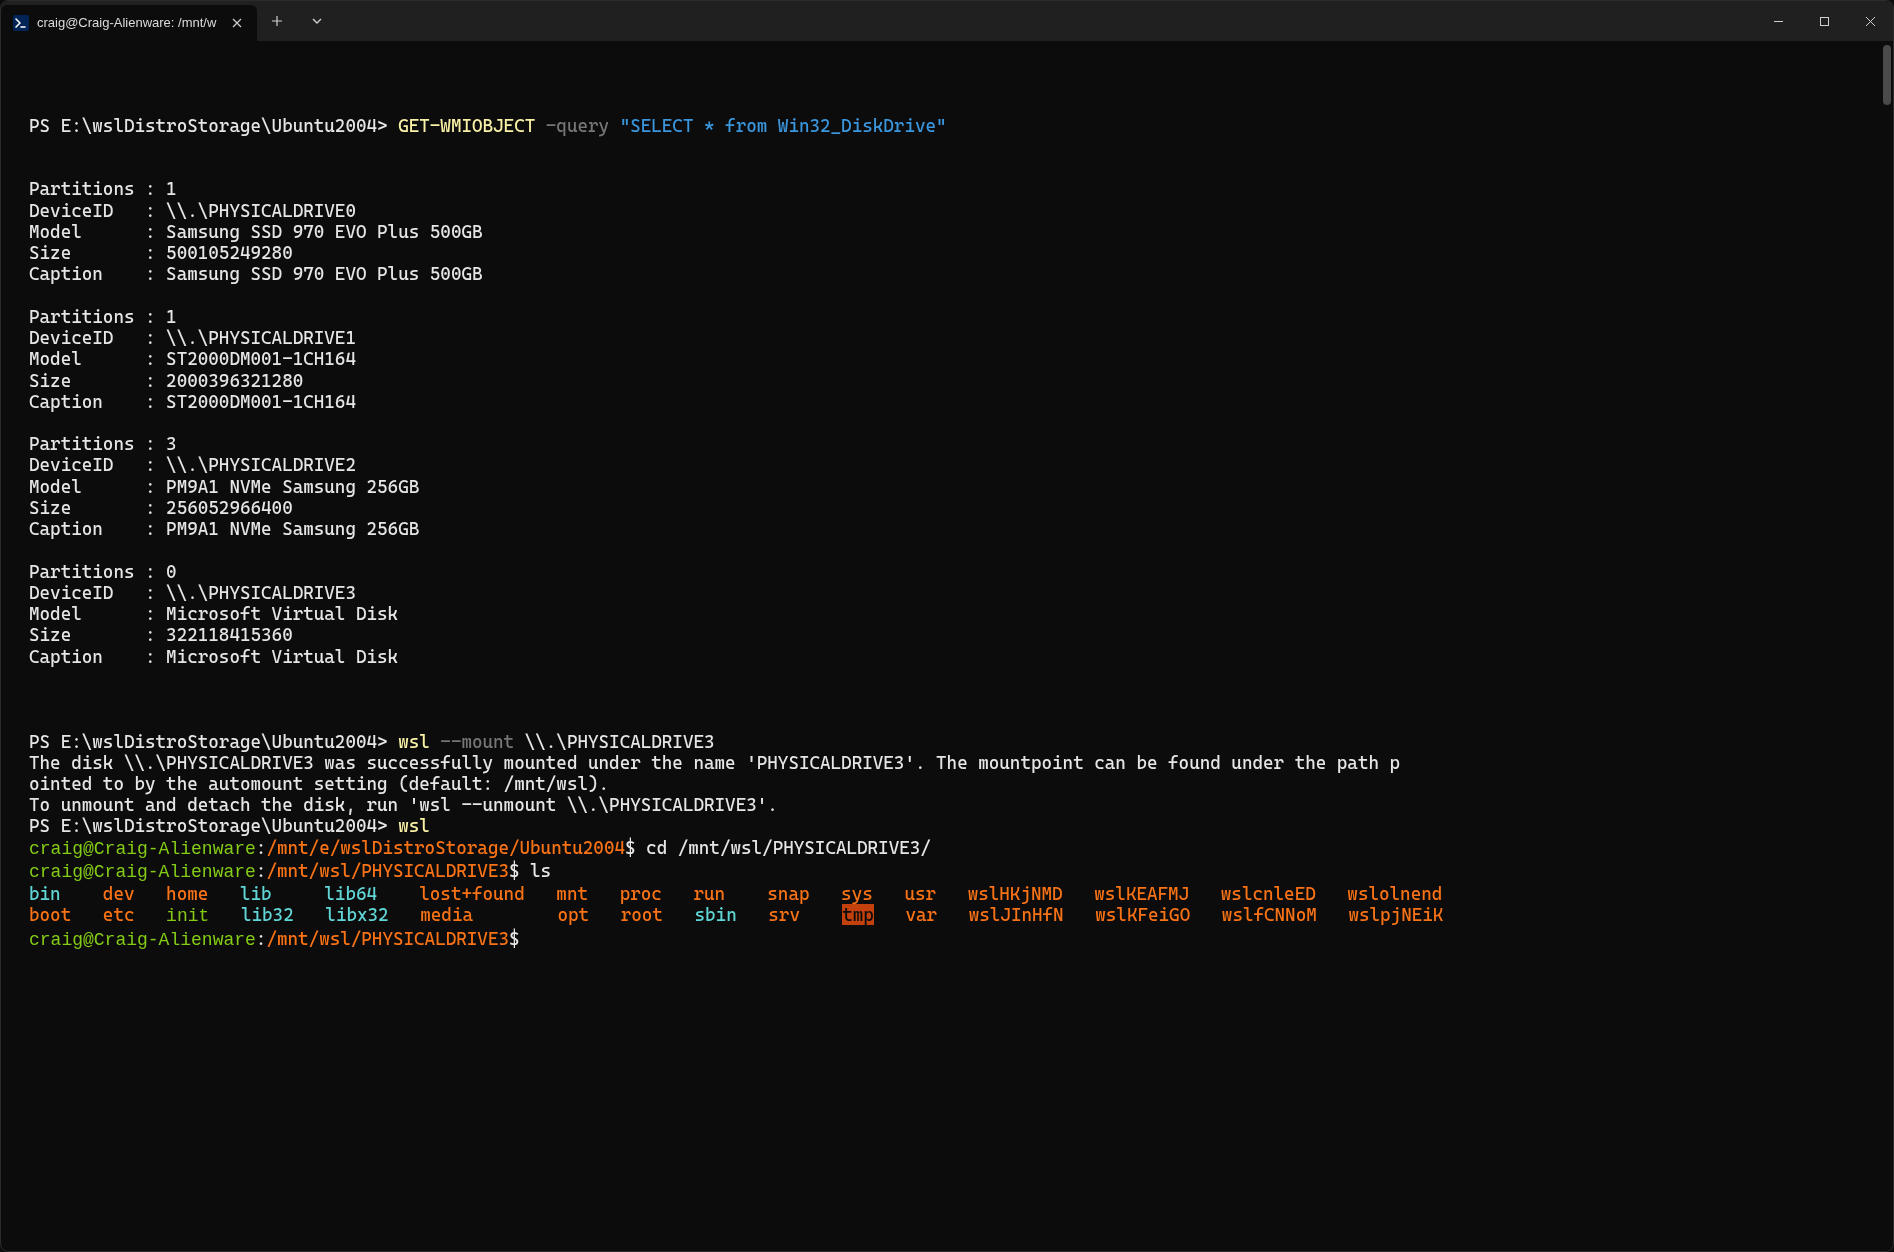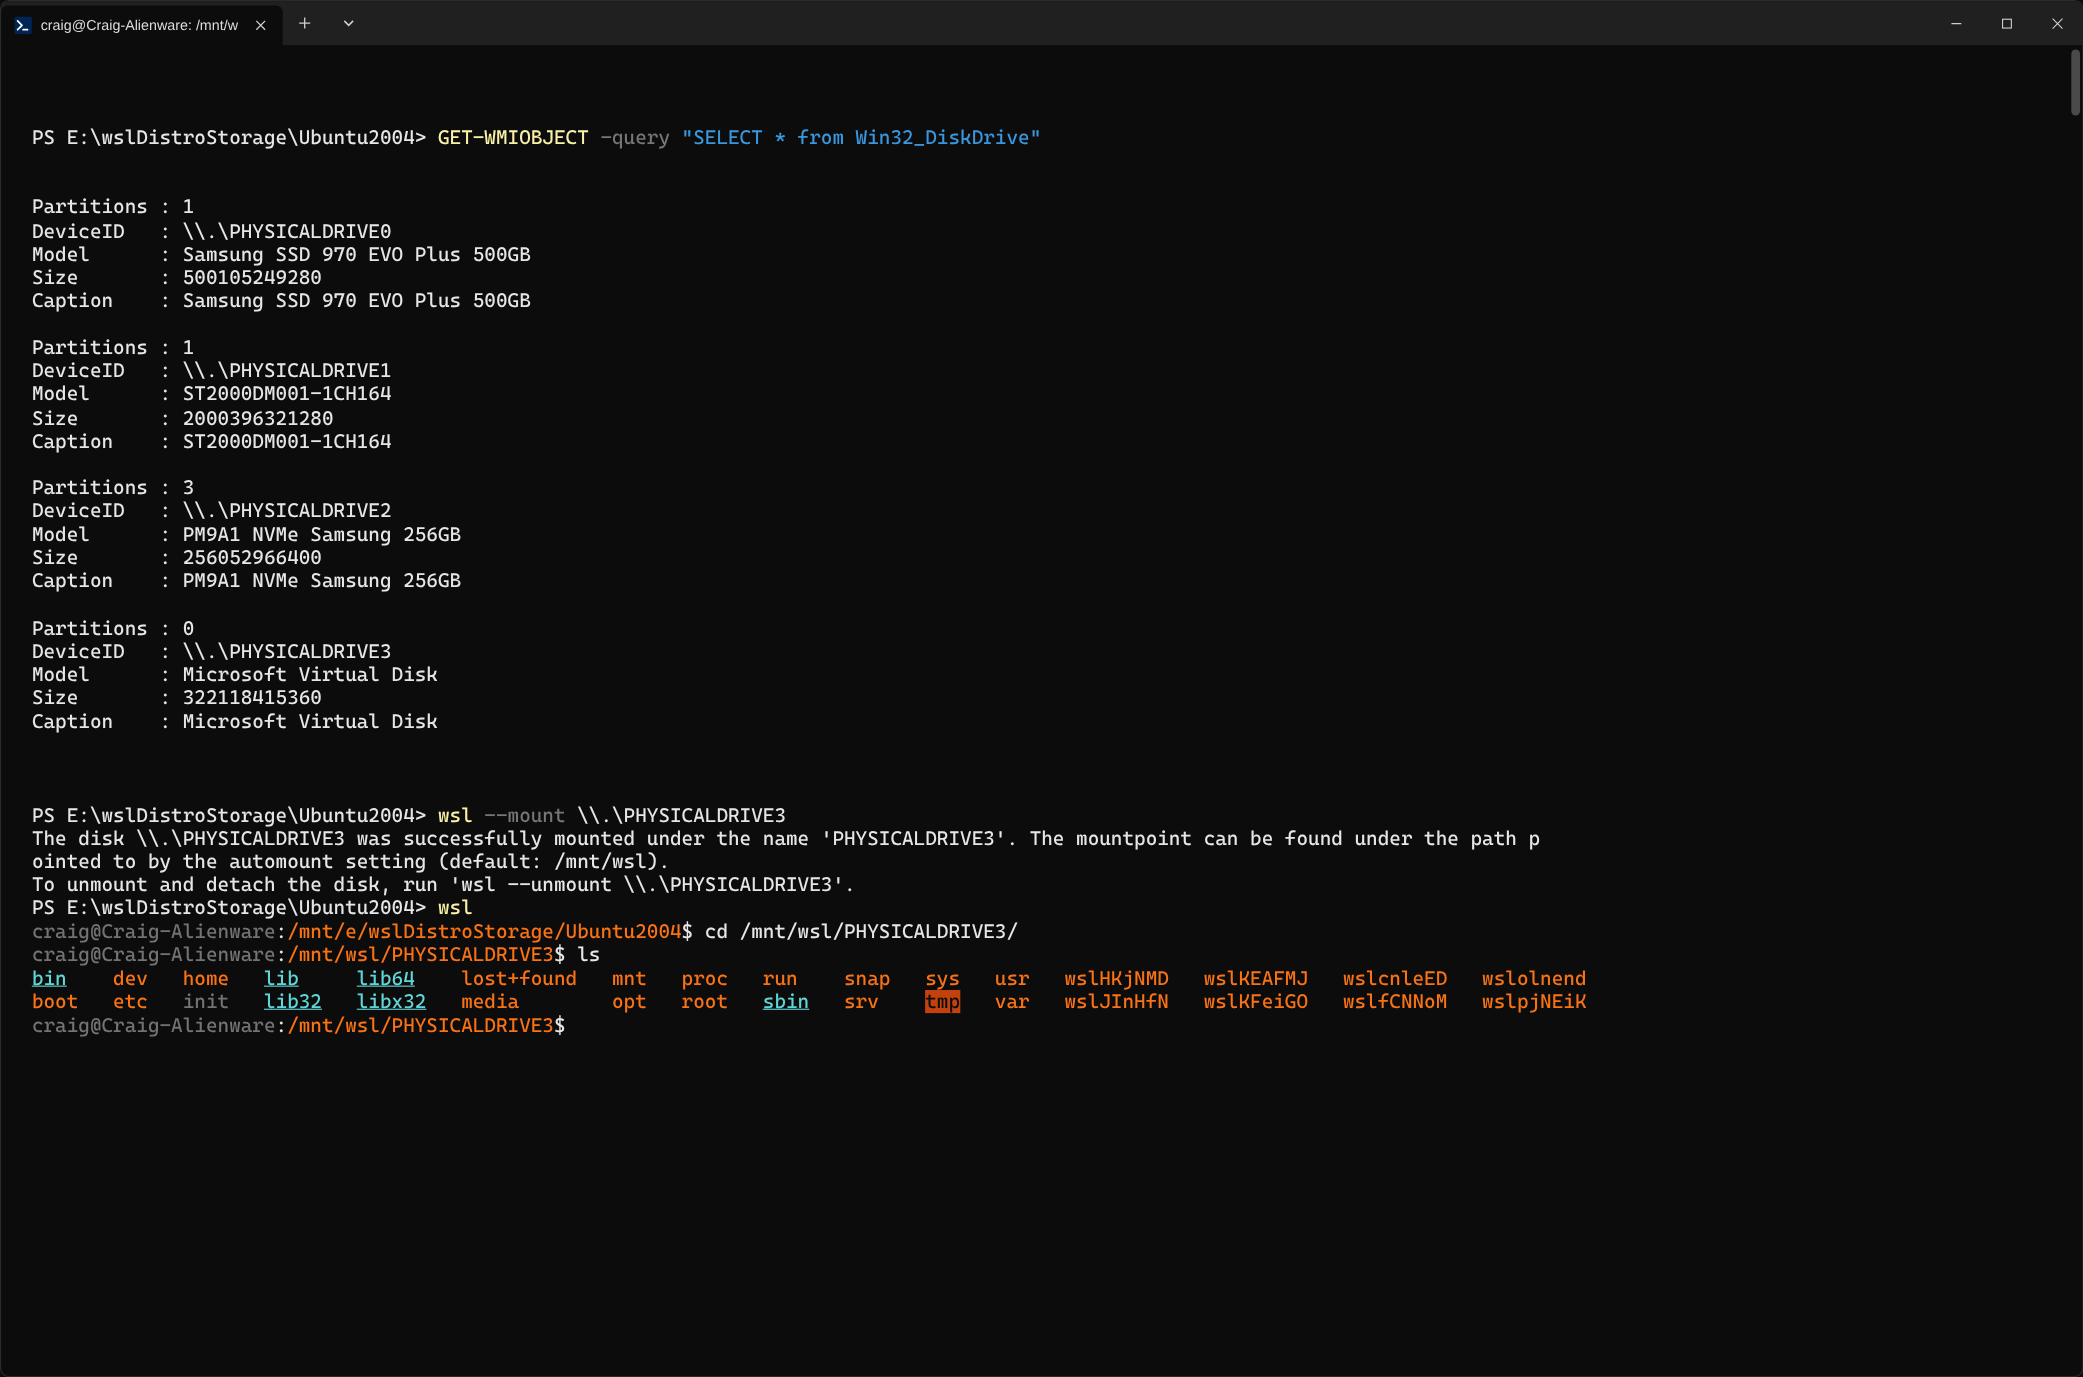--- a/index.html
+++ b/index.html
@@ -96,23 +96,23 @@
     position:absolute;
     top:4px; right:2px;
     width:8px;height:60px;
     background:#4a4a4a;
     border-radius:4px;
   }
   .c-white{color:#e6e6e6;}
   .c-yellow{color:#f9f1a5;}
   .c-gray{color:#767676;}
   .c-cyan{color:#3a96dd;}
-  .c-brightgreen{color:#737373;}
+  .c-brightgreen{color:#84cc16;font-family:Liberation Mono, monospace;}
   .c-blue{color:#f97316;}
-  .c-brightcyan{color:#61d6d6;text-decoration:underline;}
+  .c-brightcyan{color:#61d6d6;}
   .bg-green{background:#c2410c;color:#0c0c0c;text-align:center;}
   .line{display:block;min-height:1.18em;}
   .cols{letter-spacing:0;}
 </style>
 </head>
 <body>
 
 <div class="window">
   <div class="titlebar">
     <div class="tabs">

